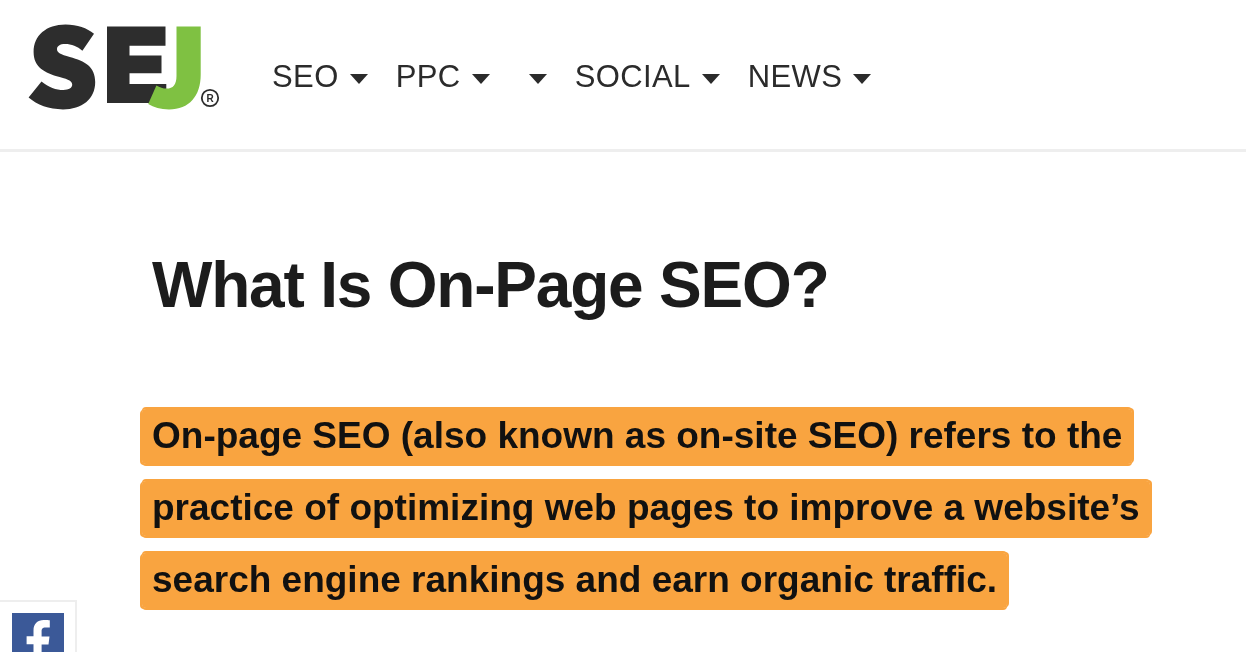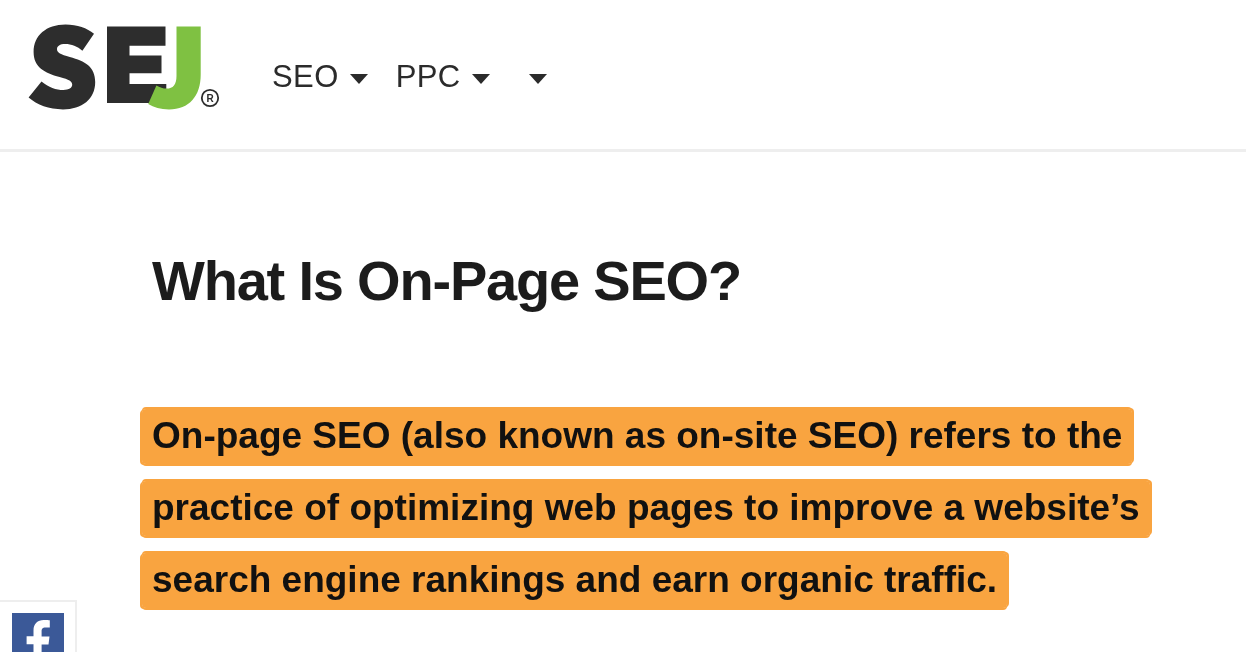--- a/index.html
+++ b/index.html
@@ -86,21 +86,21 @@
     top: 152px;
     left: 0;
     width: 1246px;
   }
 
   #page-title {
     position: absolute;
     left: 152px;
     top: 100px;
     font-family: "Liberation Sans", sans-serif;
-    font-size: 56px;
+    font-size: 64px;
     font-weight: 700;
     letter-spacing: -1.2px;
     color: #1c1c1c;
     line-height: 1.05;
     white-space: nowrap;
   }
 
   #intro-paragraph {
     position: absolute;
     left: 142px;
@@ -188,21 +188,29 @@
 
       <div class="nav-item">
         <span class="nav-label">PPC</span>
         <span class="nav-caret"></span>
       </div>
 
       <div class="nav-item">
         <span class="nav-caret"></span>
       </div>
 
-
+      <div class="nav-item">
+        <span class="nav-label">SOCIAL</span>
+        <span class="nav-caret"></span>
+      </div>
+
+      <div class="nav-item">
+        <span class="nav-label">NEWS</span>
+        <span class="nav-caret"></span>
+      </div>
 
 
     </nav>
   </header>
 
   <main id="article">
 
     <h1 id="page-title">What Is On-Page SEO?</h1>
 
     <p id="intro-paragraph">

